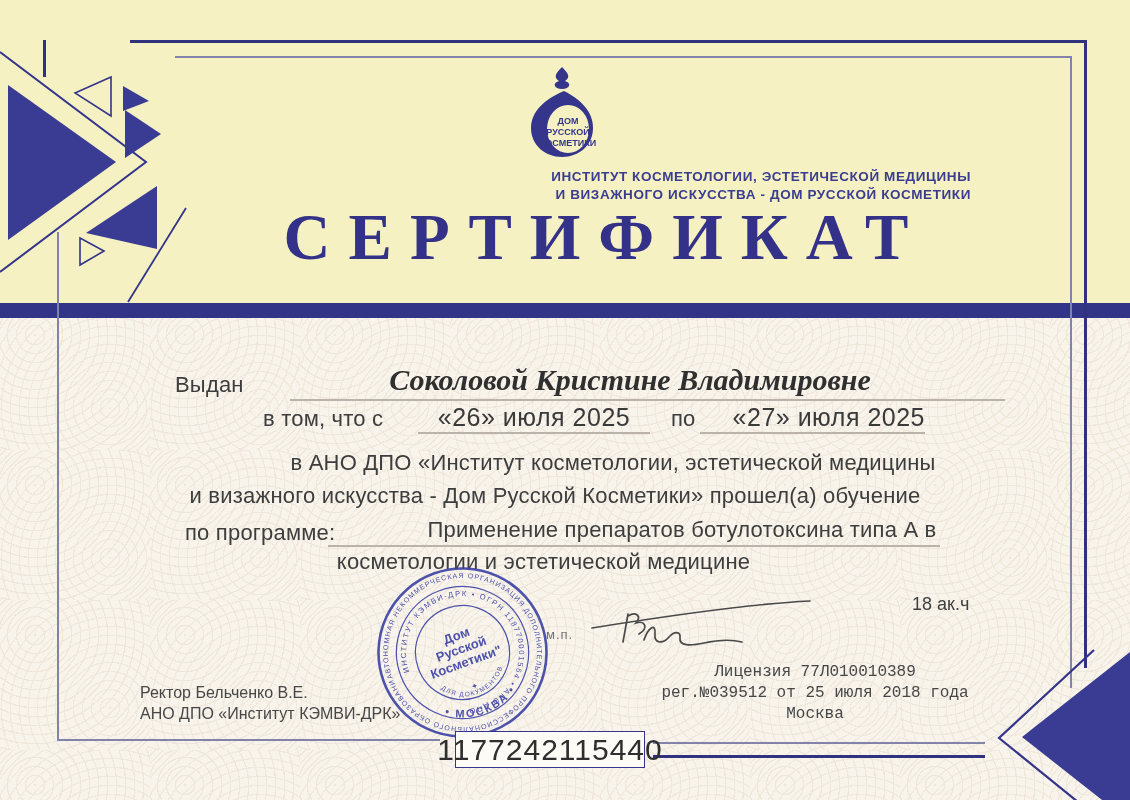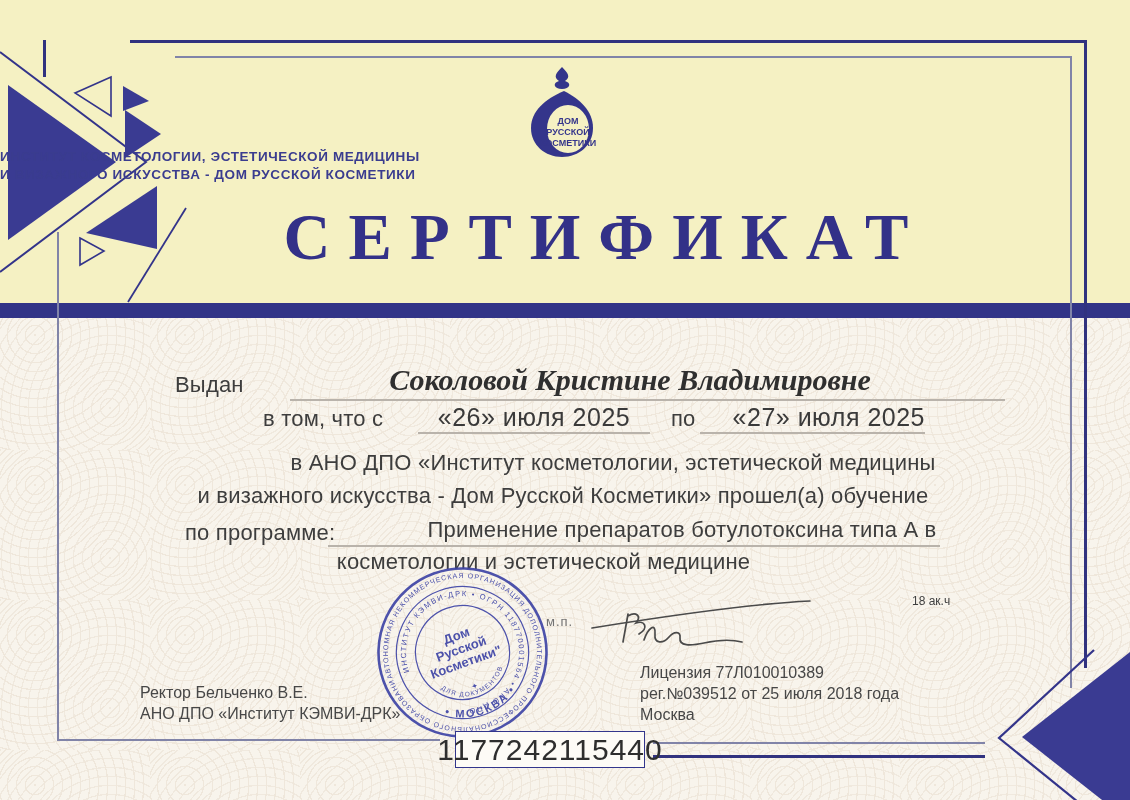--- a/index.html
+++ b/index.html
@@ -23,33 +23,33 @@
     background-size:150px 150px;
   }
   .abs{position:absolute;}
   
   .top-section{left:0;top:0;width:1130px;height:303px;background:var(--yellow);}
   .band{left:0;top:303px;width:1130px;height:15px;background:#323487;}
   
   .line{background:var(--navy);}
   .thinline{background:var(--slate);}
   
-  .institute{left:0;top:148px;width:971px;text-align:left;color:#3a3c8f;
+  .institute{left:0;top:168px;width:971px;text-align:right;color:#3a3c8f;
     font-size:13.5px;font-weight:700;letter-spacing:.6px;line-height:1.32;}
   .title{left:0;top:200px;width:1130px;text-align:center;color:#333188;
     font-family:"Liberation Serif",serif;font-weight:700;font-size:65px;letter-spacing:18px;padding-left:40px;}
   .body-text{color:var(--ink);font-size:22px;letter-spacing:.2px;}
   .name{left:250px;top:363px;width:760px;text-align:center;color:#2f2f2f;
     font-family:"Liberation Serif",serif;font-style:italic;font-weight:700;font-size:30px;}
   .datefield{text-align:center;color:#3a3a3a;font-size:25px;letter-spacing:.5px;}
   .uline{height:2px;background:var(--uline);}
   .centered{text-align:center;margin-left:48px;}
   .small-note{font-size:16px;color:#474747;line-height:1.32;}
-  .mp{font-size:13px;color:#737373;letter-spacing:1px;}
-  .hours{font-size:12px;color:#404040;}
+  .mp{font-size:13px;color:#737373;letter-spacing:1px;margin-top:13px;}
+  .hours{font-size:18px;color:#404040;}
   .numbox{left:455px;top:731px;width:190px;height:37px;background:#fdfbf6;
     border:1.6px solid #33368c;box-sizing:border-box;display:flex;align-items:center;justify-content:center;
     font-size:30px;color:#2e2e2e;letter-spacing:1px;}
   svg text{font-family:"Liberation Sans",sans-serif;}
 </style>
 </head>
 <body>
 
 <div id="certificate">
 
@@ -103,21 +103,21 @@
   <div class="abs uline" style="left:290px;top:399px;width:715px;"></div>
 
   <div class="abs body-text" style="left:263px;top:406px;">в том, что с</div>
   <div class="abs datefield" style="left:418px;top:403px;width:232px;">«26» июля 2025</div>
   <div class="abs uline" style="left:418px;top:432px;width:232px;"></div>
   <div class="abs body-text" style="left:671px;top:406px;">по</div>
   <div class="abs datefield" style="left:700px;top:403px;width:225px;text-align:right;">«27» июля 2025</div>
   <div class="abs uline" style="left:700px;top:432px;width:225px;"></div>
 
   <div class="abs body-text centered" style="left:0;top:450px;width:1130px;">в АНО ДПО «Институт косметологии, эстетической медицины</div>
-  <div class="abs body-text centered" style="left:8px;top:483px;width:1014px;">и визажного искусства - Дом Русской Косметики» прошел(а) обучение</div>
+  <div class="abs body-text centered" style="left:0;top:483px;width:1014px;">и визажного искусства - Дом Русской Косметики» прошел(а) обучение</div>
 
   <div class="abs body-text" style="left:140px;top:520px;margin-left:45px;">по программе:</div>
   <div class="abs body-text centered" style="left:328px;top:517px;width:612px;">Применение препаратов ботулотоксина типа А в</div>
   <div class="abs uline" style="left:328px;top:545px;width:612px;"></div>
   <div class="abs body-text centered" style="left:0;top:549px;width:991px;">косметологии и эстетической медицине</div>
 
   <div class="abs hours" style="left:912px;top:594px;">18 ак.ч</div>
 
   <svg class="abs" style="left:375px;top:565px;opacity:.92;" width="175" height="175" viewBox="0 0 175 175">
     <defs>
@@ -157,21 +157,21 @@
       <path d="M50,26 c-2,12 -4,22 -5,28 m5,-26 c8,-5 14,0 8,7 c9,-3 13,5 3,11"></path>
       <path d="M66,52 c4,-12 12,-18 11,-6 c-1,10 8,10 14,3 c5,-6 12,-6 11,1 c-1,8 10,8 24,5 c18,-4 30,-3 38,-1"></path>
     </g>
   </svg>
 
   <div class="abs small-note" style="left:140px;top:682px;">
     <div>Ректор Бельченко В.Е.</div>
     <div>АНО ДПО «Институт КЭМВИ-ДРК»</div>
   </div>
 
-  <div class="abs small-note" style="left:640px;top:662px;width:350px;text-align:left;">
+  <div class="abs small-note" style="left:640px;top:662px;width:350px;text-align:center;font-family:Liberation Mono, monospace;">
     <div>Лицензия 77Л010010389</div>
     <div>рег.№039512 от 25 июля 2018 года</div>
     <div>Москва</div>
   </div>
 
   <div class="abs numbox">1177242115440</div>
 
 </div>
 
 </body></html>

